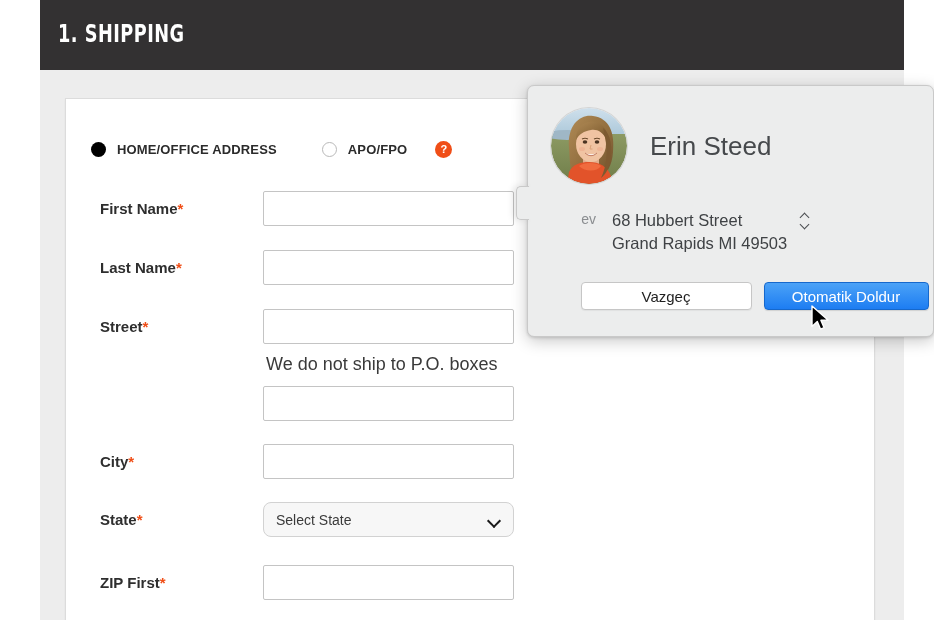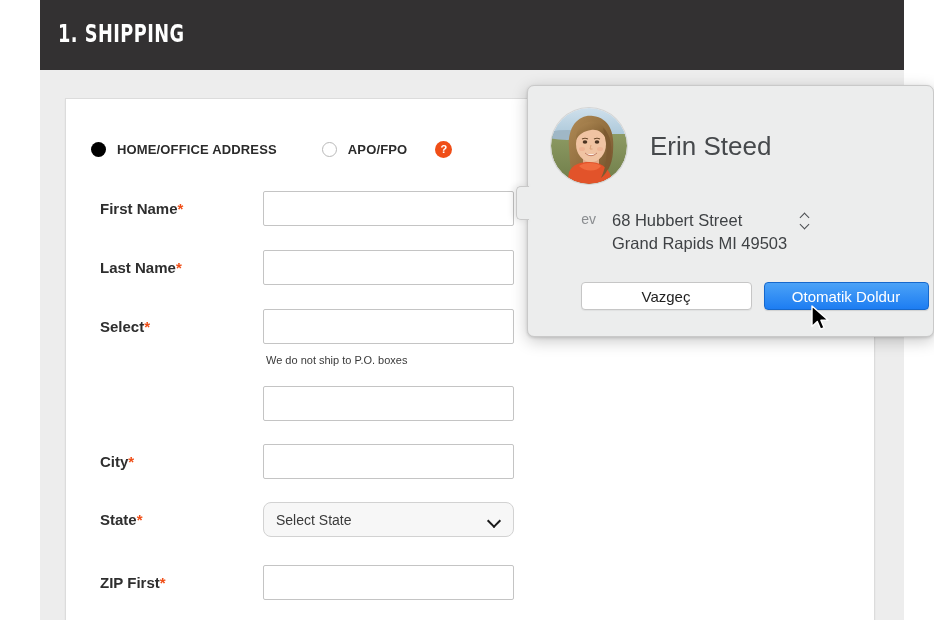--- a/index.html
+++ b/index.html
@@ -92,21 +92,21 @@
   .select-value { font-size: 14px; color: #3a3a3a; flex: 1; }
   .chev-down { width: 13px; height: 8px; position: relative; }
   .chev-down::before {
     content: ""; position: absolute; left: 1px; top: 0;
     width: 8px; height: 8px;
     border-right: 2.4px solid #1a1a1a; border-bottom: 2.4px solid #1a1a1a;
     transform: rotate(45deg);
   }
   .helper-text {
     position: absolute; left: 200px;
-    font-size: 11px; color: #3a3a3a;
+    font-size: 18px; color: #3a3a3a;
   }
 
   
   .autofill-popover {
     position: absolute; left: 487px; top: 85px;
     width: 407px; height: 252px;
     background: #eceded;
     border: 1px solid #c9c9c9;
     border-radius: 7px;
     box-shadow: 0 4px 16px rgba(0,0,0,0.22), 0 1px 3px rgba(0,0,0,0.14);
@@ -243,21 +243,21 @@
 
       <div class="field-row" style="top:151px;">
         <div class="field-label" style="top:9px;">
           <span>Last Name</span><span class="req">*</span>
         </div>
         <div class="field-input" style="top:0px;"></div>
       </div>
 
       <div class="field-row" style="top:210px;">
         <div class="field-label" style="top:9px;">
-          <span>Select</span><span class="req">*</span>
+          <span>Street</span><span class="req">*</span>
         </div>
         <div class="field-input" style="top:0px;"></div>
         <div class="helper-text" style="top:45px;">We do not ship to P.O. boxes</div>
       </div>
 
       <div class="field-row" style="top:287px;">
         <div class="field-input" style="top:0px;"></div>
       </div>
 
       <div class="field-row" style="top:345px;">

